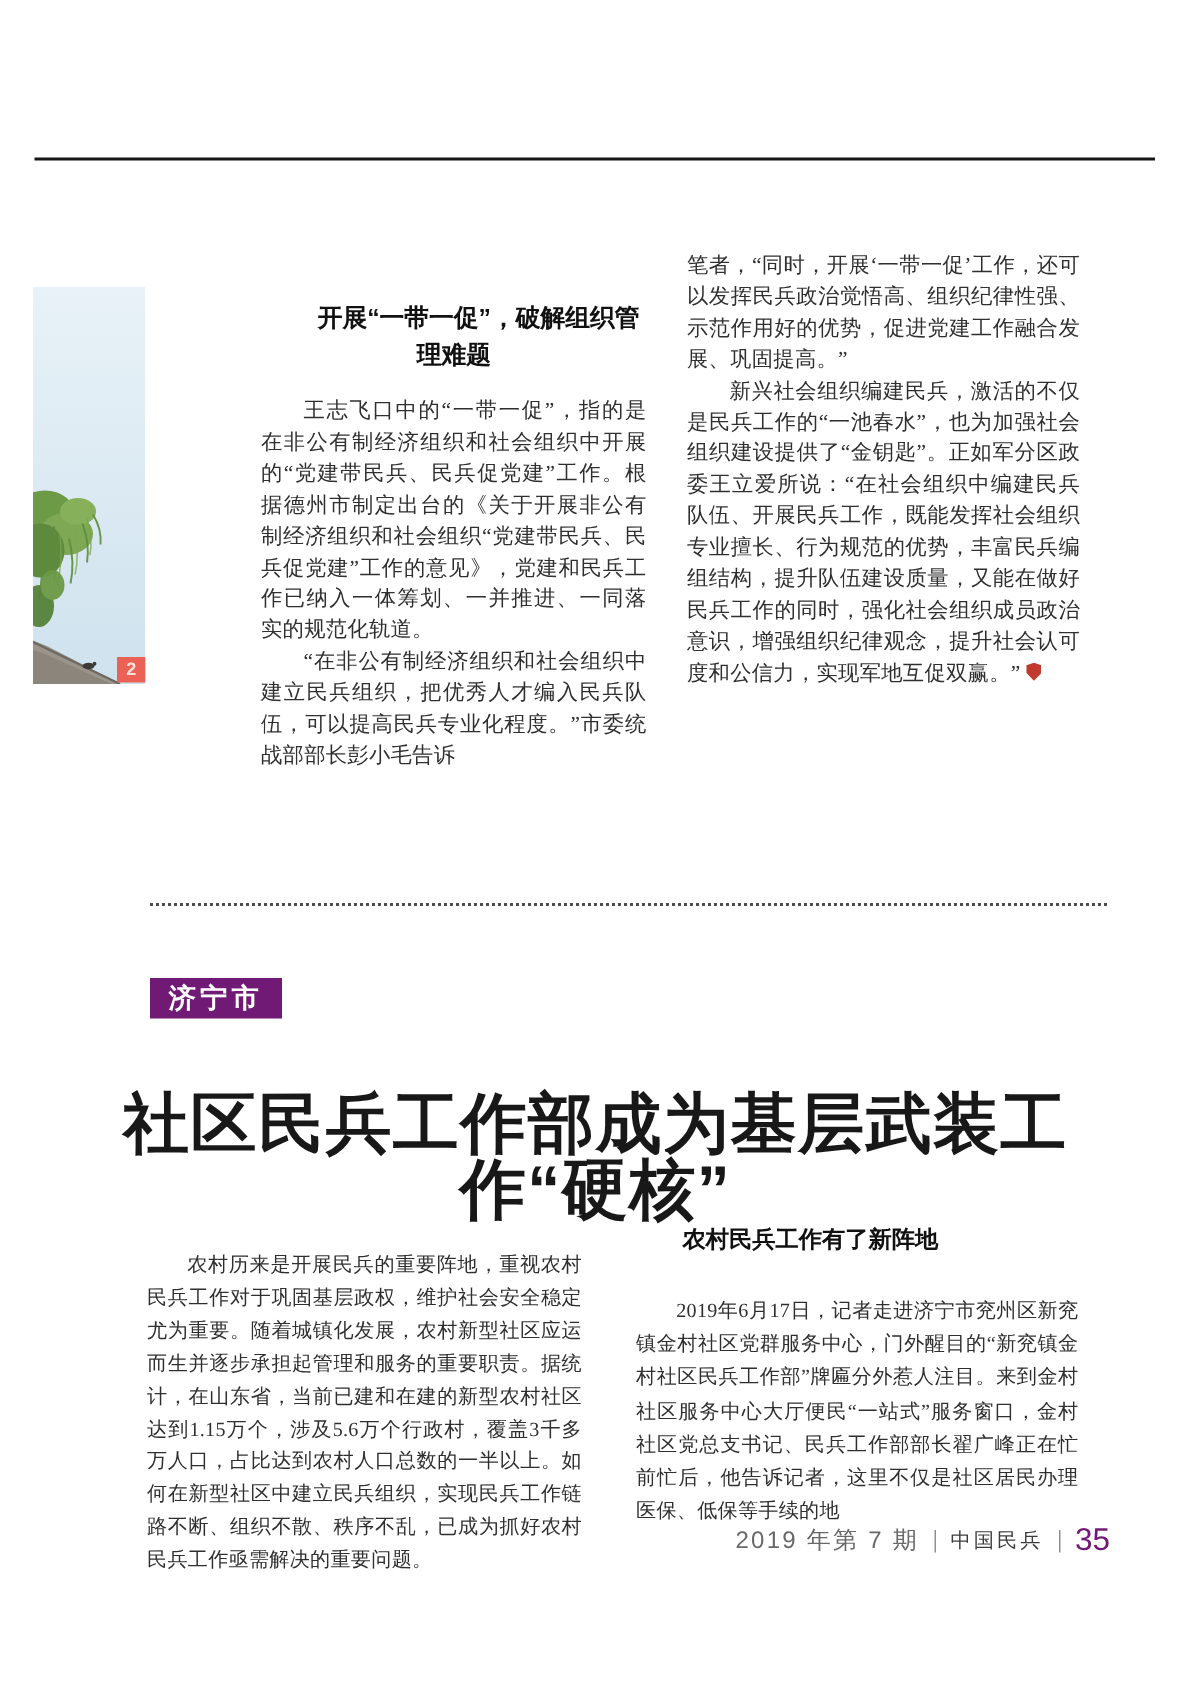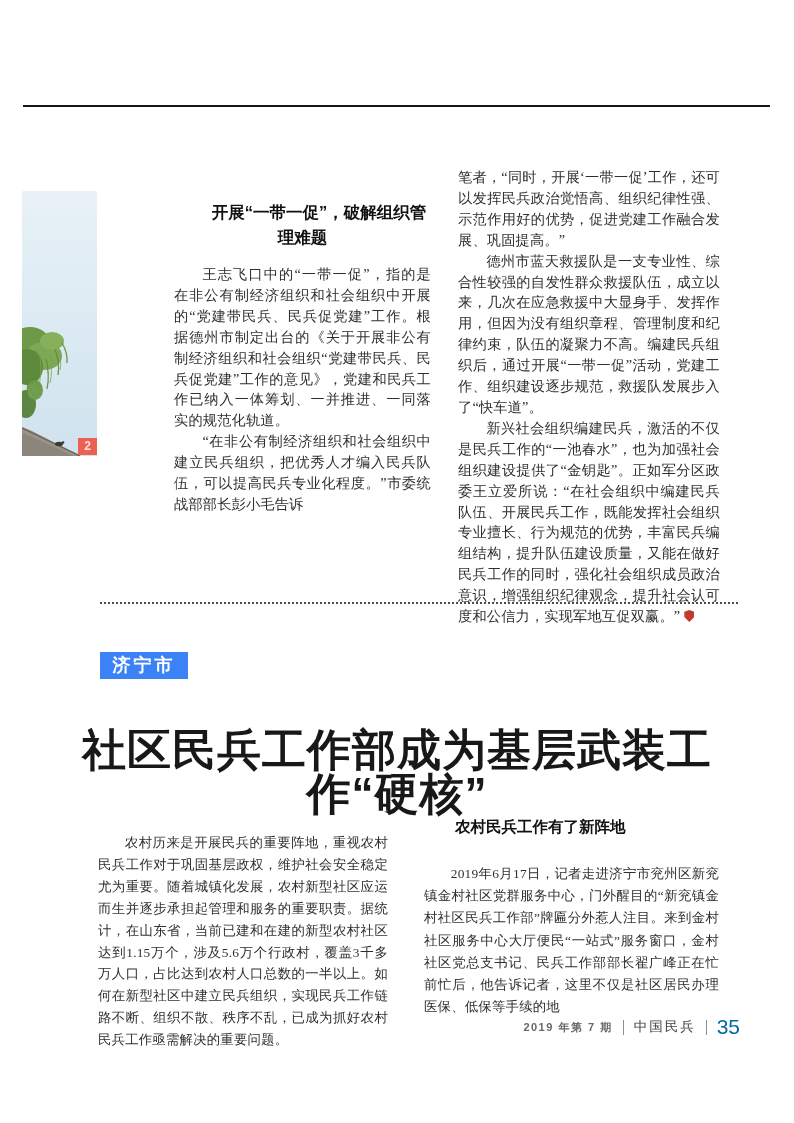--- a/index.html
+++ b/index.html
@@ -23,41 +23,41 @@
 
   .top-head{font-family:"Liberation Sans",sans-serif;font-weight:bold;font-size:16.5px;
        line-height:25px;color:#111;text-indent:2em;margin:0 0 14px 0;text-align:center;}
 
   .end-mark{display:inline-block;width:10px;height:12px;background:#c23a2e;margin-left:4px;
        vertical-align:-1px;clip-path:polygon(50% 0,100% 14%,100% 58%,50% 100%,0 58%,0 14%);}
 
   .dotted-rule{position:absolute;left:100px;top:602px;width:638px;height:0;
        border-top:2px dotted #4c4c4c;}
 
-  .region-tag{position:absolute;left:100px;top:652px;width:88px;height:27px;background:#3b82f6;
+  .region-tag{position:absolute;left:100px;top:652px;width:88px;height:27px;background:#701a75;
        color:#ffffff;font-family:"Liberation Sans",sans-serif;font-weight:bold;font-size:18px;
        line-height:27px;text-align:center;letter-spacing:3px;}
 
   .headline{position:absolute;left:60px;top:699px;width:674px;text-align:center;
        font-family:"Liberation Sans",sans-serif;font-weight:bold;font-size:44px;line-height:44px;
        color:#181818;letter-spacing:1px;}
 
   .bottom-col1{left:98px;top:793px;width:290px;margin-top:39px;}
   .bottom-col1 p{font-size:13.4px;line-height:21.9px;}
   .bottom-col2{left:424px;top:816px;width:295px;}
   .bottom-col2 p{font-size:13.4px;line-height:22.2px;}
   .sub-head{font-family:Liberation Sans, sans-serif;font-weight:bold;font-size:15.5px;
        line-height:22px;color:#111;text-indent:2em;margin:0 0 25px 0;text-align:left;}
 
   .footer{position:absolute;right:54px;top:1014px;height:26px;display:flex;align-items:center;
        gap:10px;font-family:"Liberation Sans",sans-serif;}
-  .footer-issue{font-size:11px;color:#686868;letter-spacing:1.5px;font-weight:bold;}
+  .footer-issue{font-size:16px;color:#686868;letter-spacing:1.5px;}
   .footer-sep{width:1px;height:15px;background:#8f8f8f;}
   .footer-mag{font-size:13.5px;color:#3c3c3c;letter-spacing:2px;}
-  .footer-num{font-size:21px;color:#0369a1;}
+  .footer-num{font-size:21px;color:#701a75;}
 </style>
 </head>
 <body>
 
 <div class="page">
 
   <div class="top-rule"></div>
 
   <div class="photo">
     <svg width="75" height="265" viewBox="0 0 75 265">
@@ -100,21 +100,20 @@
   </div>
 
   <div class="col top-col1">
     <h3 class="top-head">开展“一带一促”，破解组织管理难题</h3>
     <p>王志飞口中的“一带一促”，指的是在非公有制经济组织和社会组织中开展的“党建带民兵、民兵促党建”工作。根据德州市制定出台的《关于开展非公有制经济组织和社会组织“党建带民兵、民兵促党建”工作的意见》，党建和民兵工作已纳入一体筹划、一并推进、一同落实的规范化轨道。</p>
     <p>“在非公有制经济组织和社会组织中建立民兵组织，把优秀人才编入民兵队伍，可以提高民兵专业化程度。”市委统战部部长彭小毛告诉</p>
   </div>
 
   <div class="col top-col2">
     <p class="no-indent">笔者，“同时，开展‘一带一促’工作，还可以发挥民兵政治觉悟高、组织纪律性强、示范作用好的优势，促进党建工作融合发展、巩固提高。”</p>
-    <p>德州市蓝天救援队是一支专业性、综合性较强的自发性群众救援队伍，成立以来，几次在应急救援中大显身手、发挥作用，但因为没有组织章程、管理制度和纪律约束，队伍的凝聚力不高。编建民兵组织后，通过开展“一带一促”活动，党建工作、组织建设逐步规范，救援队发展步入了“快车道”。</p>
     <p>
       <span>新兴社会组织编建民兵，激活的不仅是民兵工作的“一池春水”，也为加强社会组织建设提供了“金钥匙”。正如军分区政委王立爱所说：“在社会组织中编建民兵队伍、开展民兵工作，既能发挥社会组织专业擅长、行为规范的优势，丰富民兵编组结构，提升队伍建设质量，又能在做好民兵工作的同时，强化社会组织成员政治意识，增强组织纪律观念，提升社会认可度和公信力，实现军地互促双赢。”</span><span class="end-mark"></span>
     </p>
   </div>
 
   <div class="dotted-rule"></div>
 
   <div class="region-tag">济宁市</div>
 
   <h1 class="headline">社区民兵工作部成为基层武装工作“硬核”</h1>

